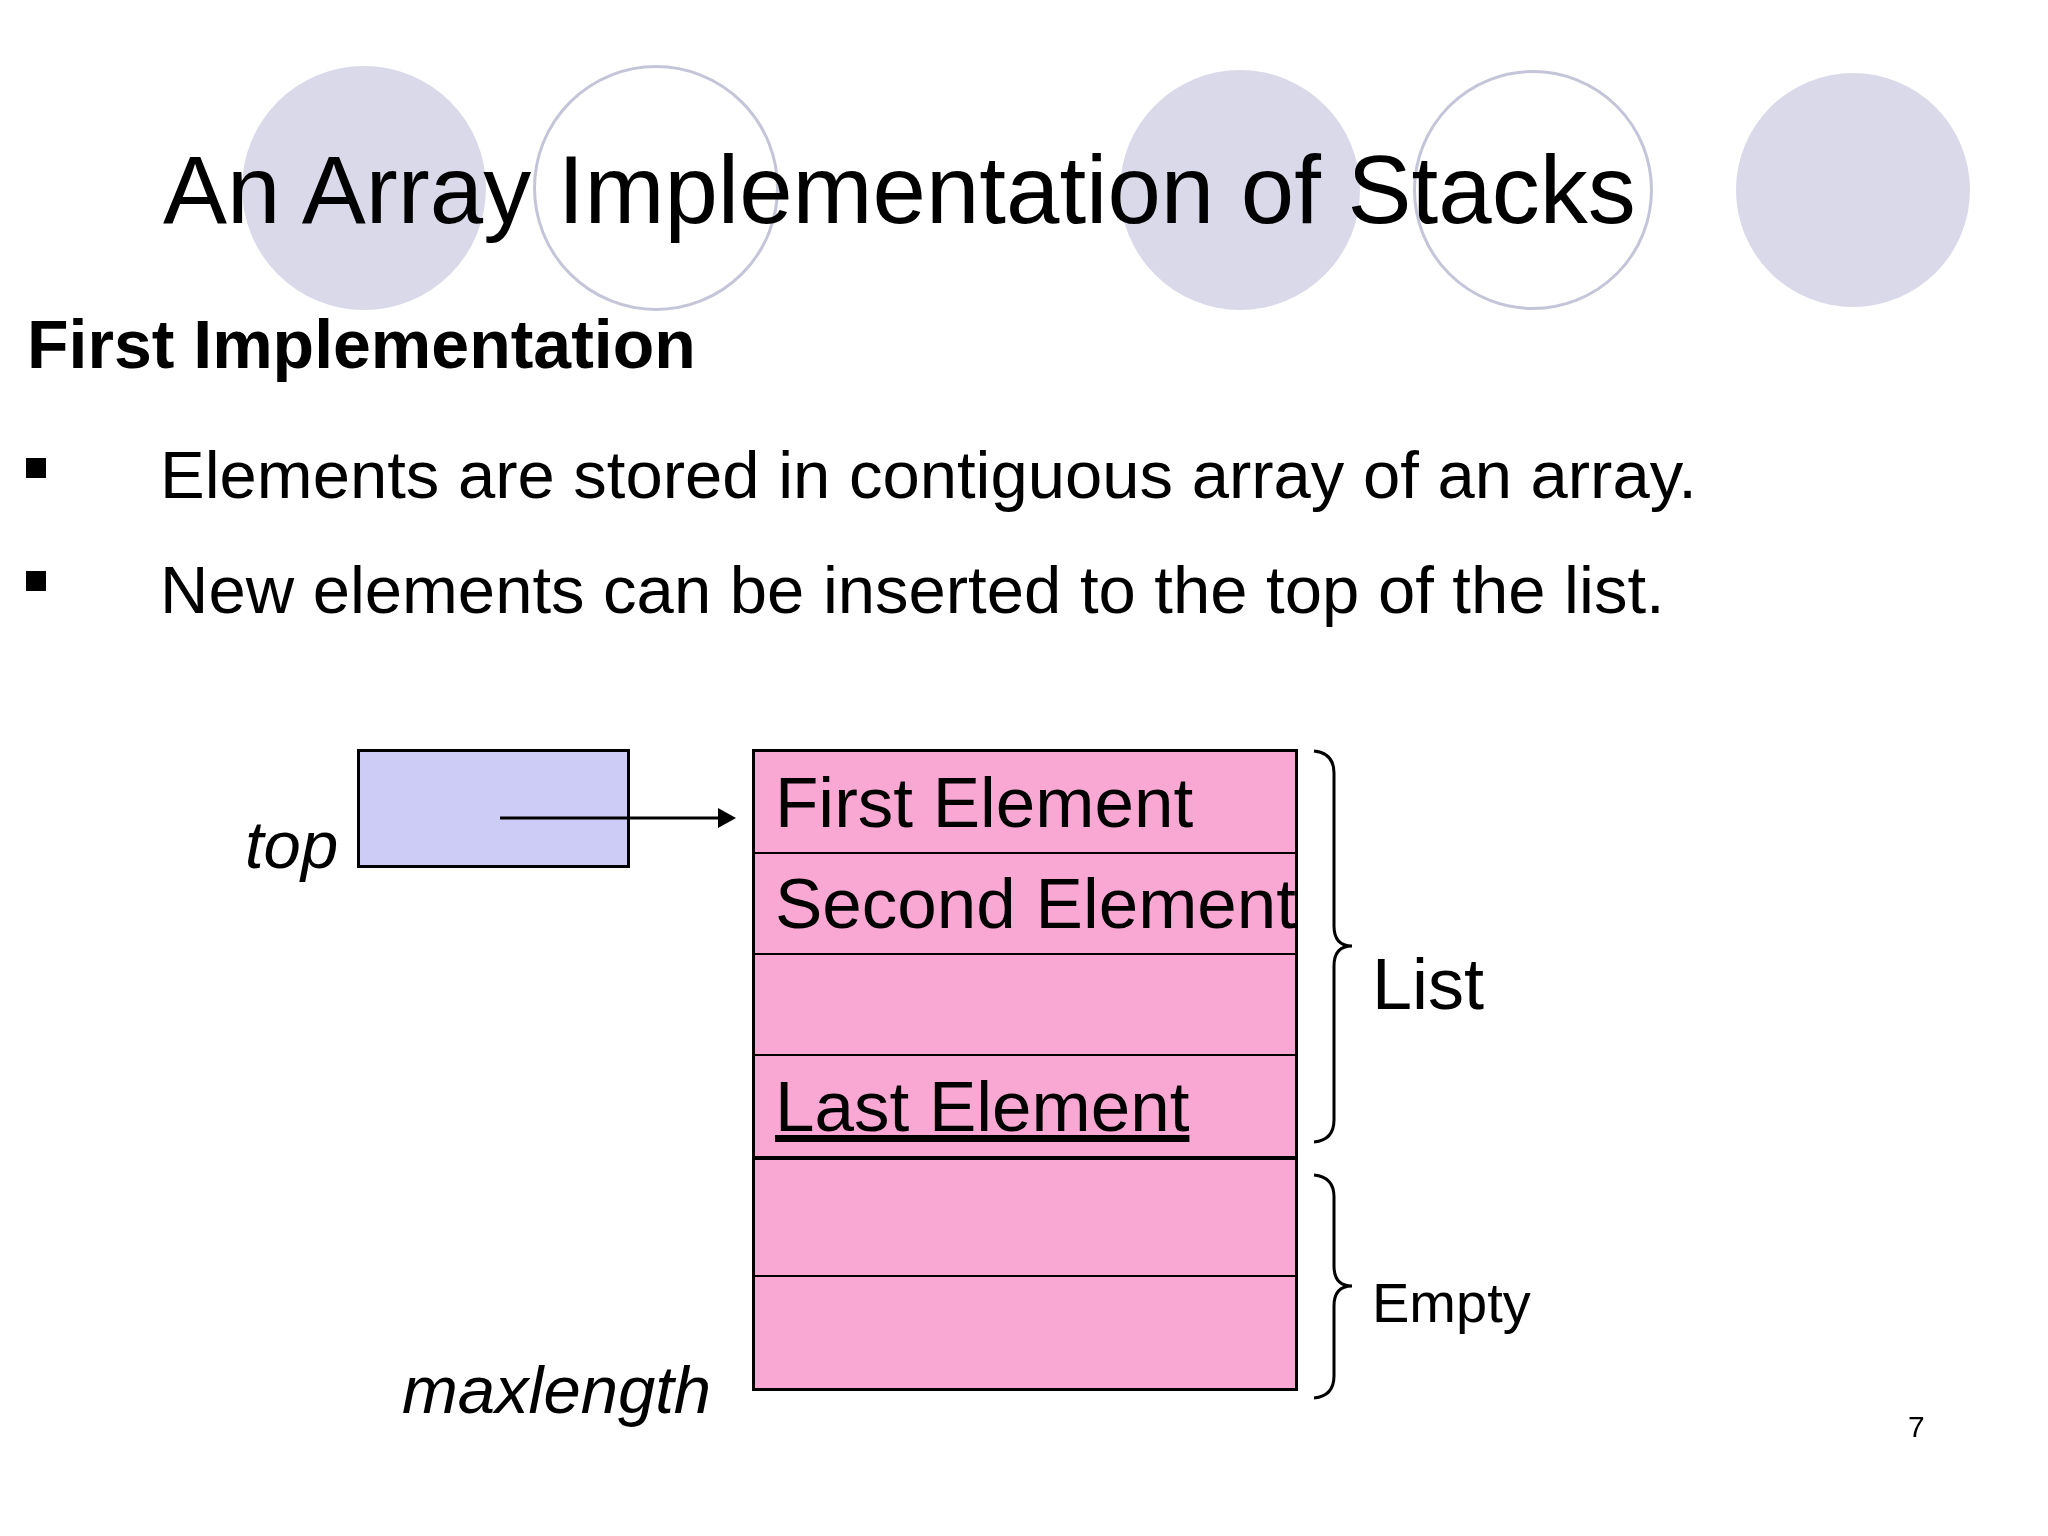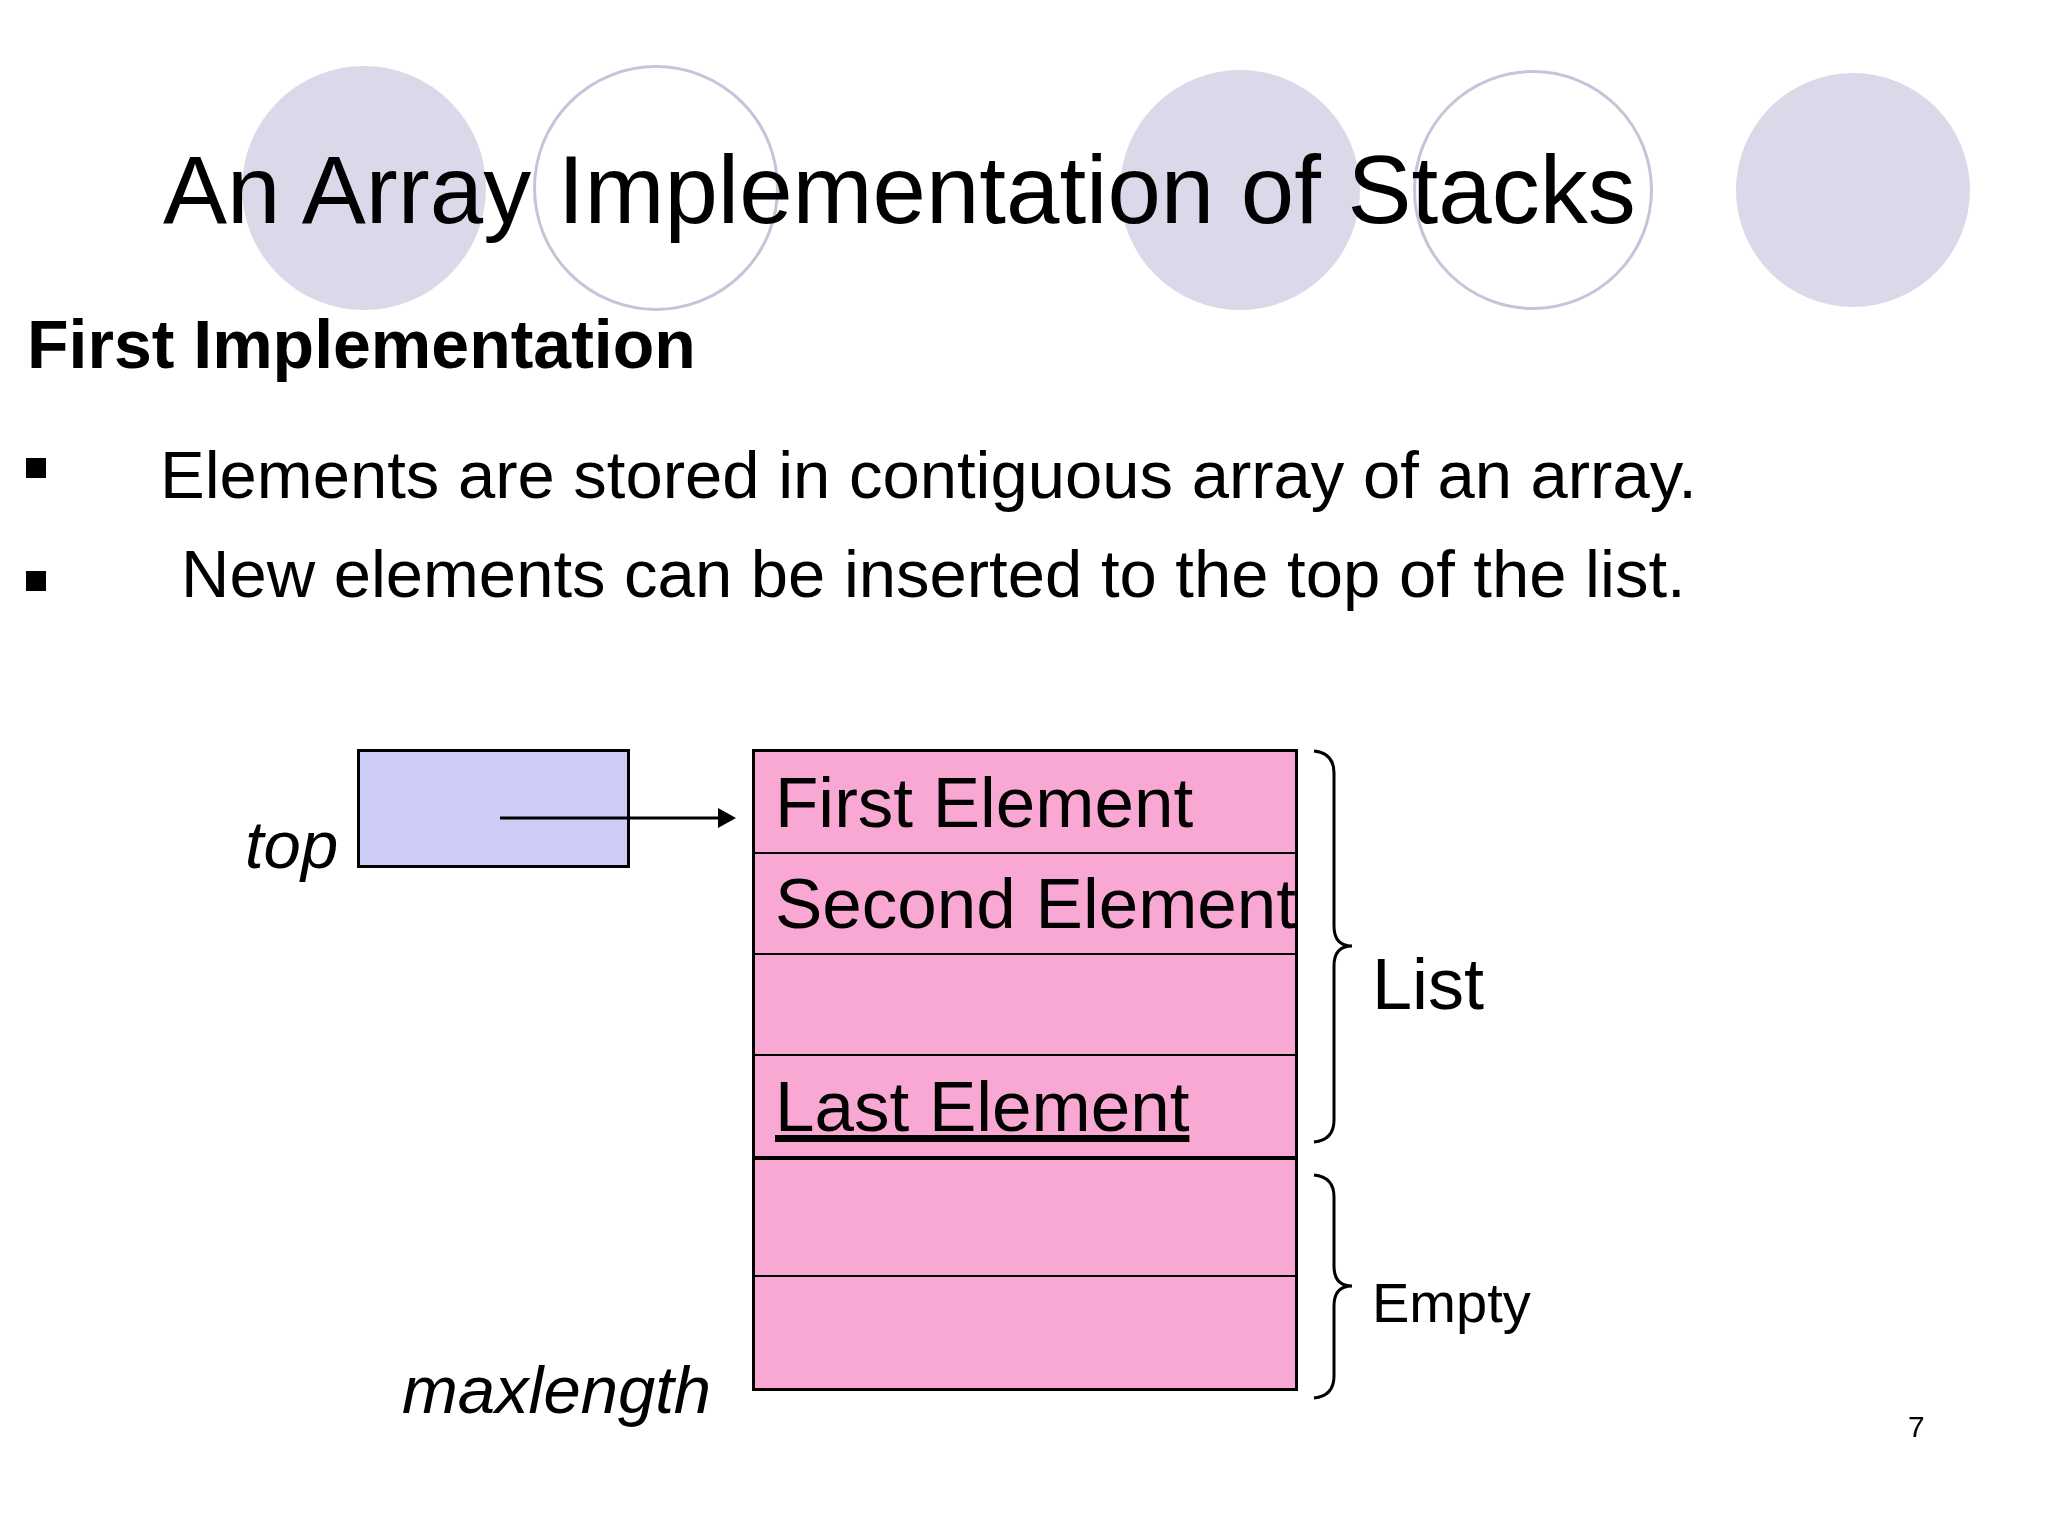--- a/index.html
+++ b/index.html
@@ -35,21 +35,21 @@
   .bullet-square{
     position:absolute;width:20px;height:20px;background:#000;z-index:2;
   }
   #bullet-square-1{left:26px;top:458px;}
   #bullet-square-2{left:26px;top:571px;}
   .bullet-text{
     position:absolute;left:160px;z-index:2;
     font-size:67px;line-height:1;white-space:nowrap;
   }
   #bullet-text-1{top:441px;}
-  #bullet-text-2{top:540px;margin-left:21px;}
+  #bullet-text-2{top:556px;}
 
   .top-label{
     position:absolute;left:245px;top:811px;z-index:2;
     font-size:67px;line-height:1;font-style:italic;white-space:nowrap;
   }
   .pointer-box{
     position:absolute;left:357px;top:749px;width:273px;height:119px;
     background:var(--pointer-box-fill);border:3px solid var(--line-color);z-index:1;
   }
   .connector-layer{

